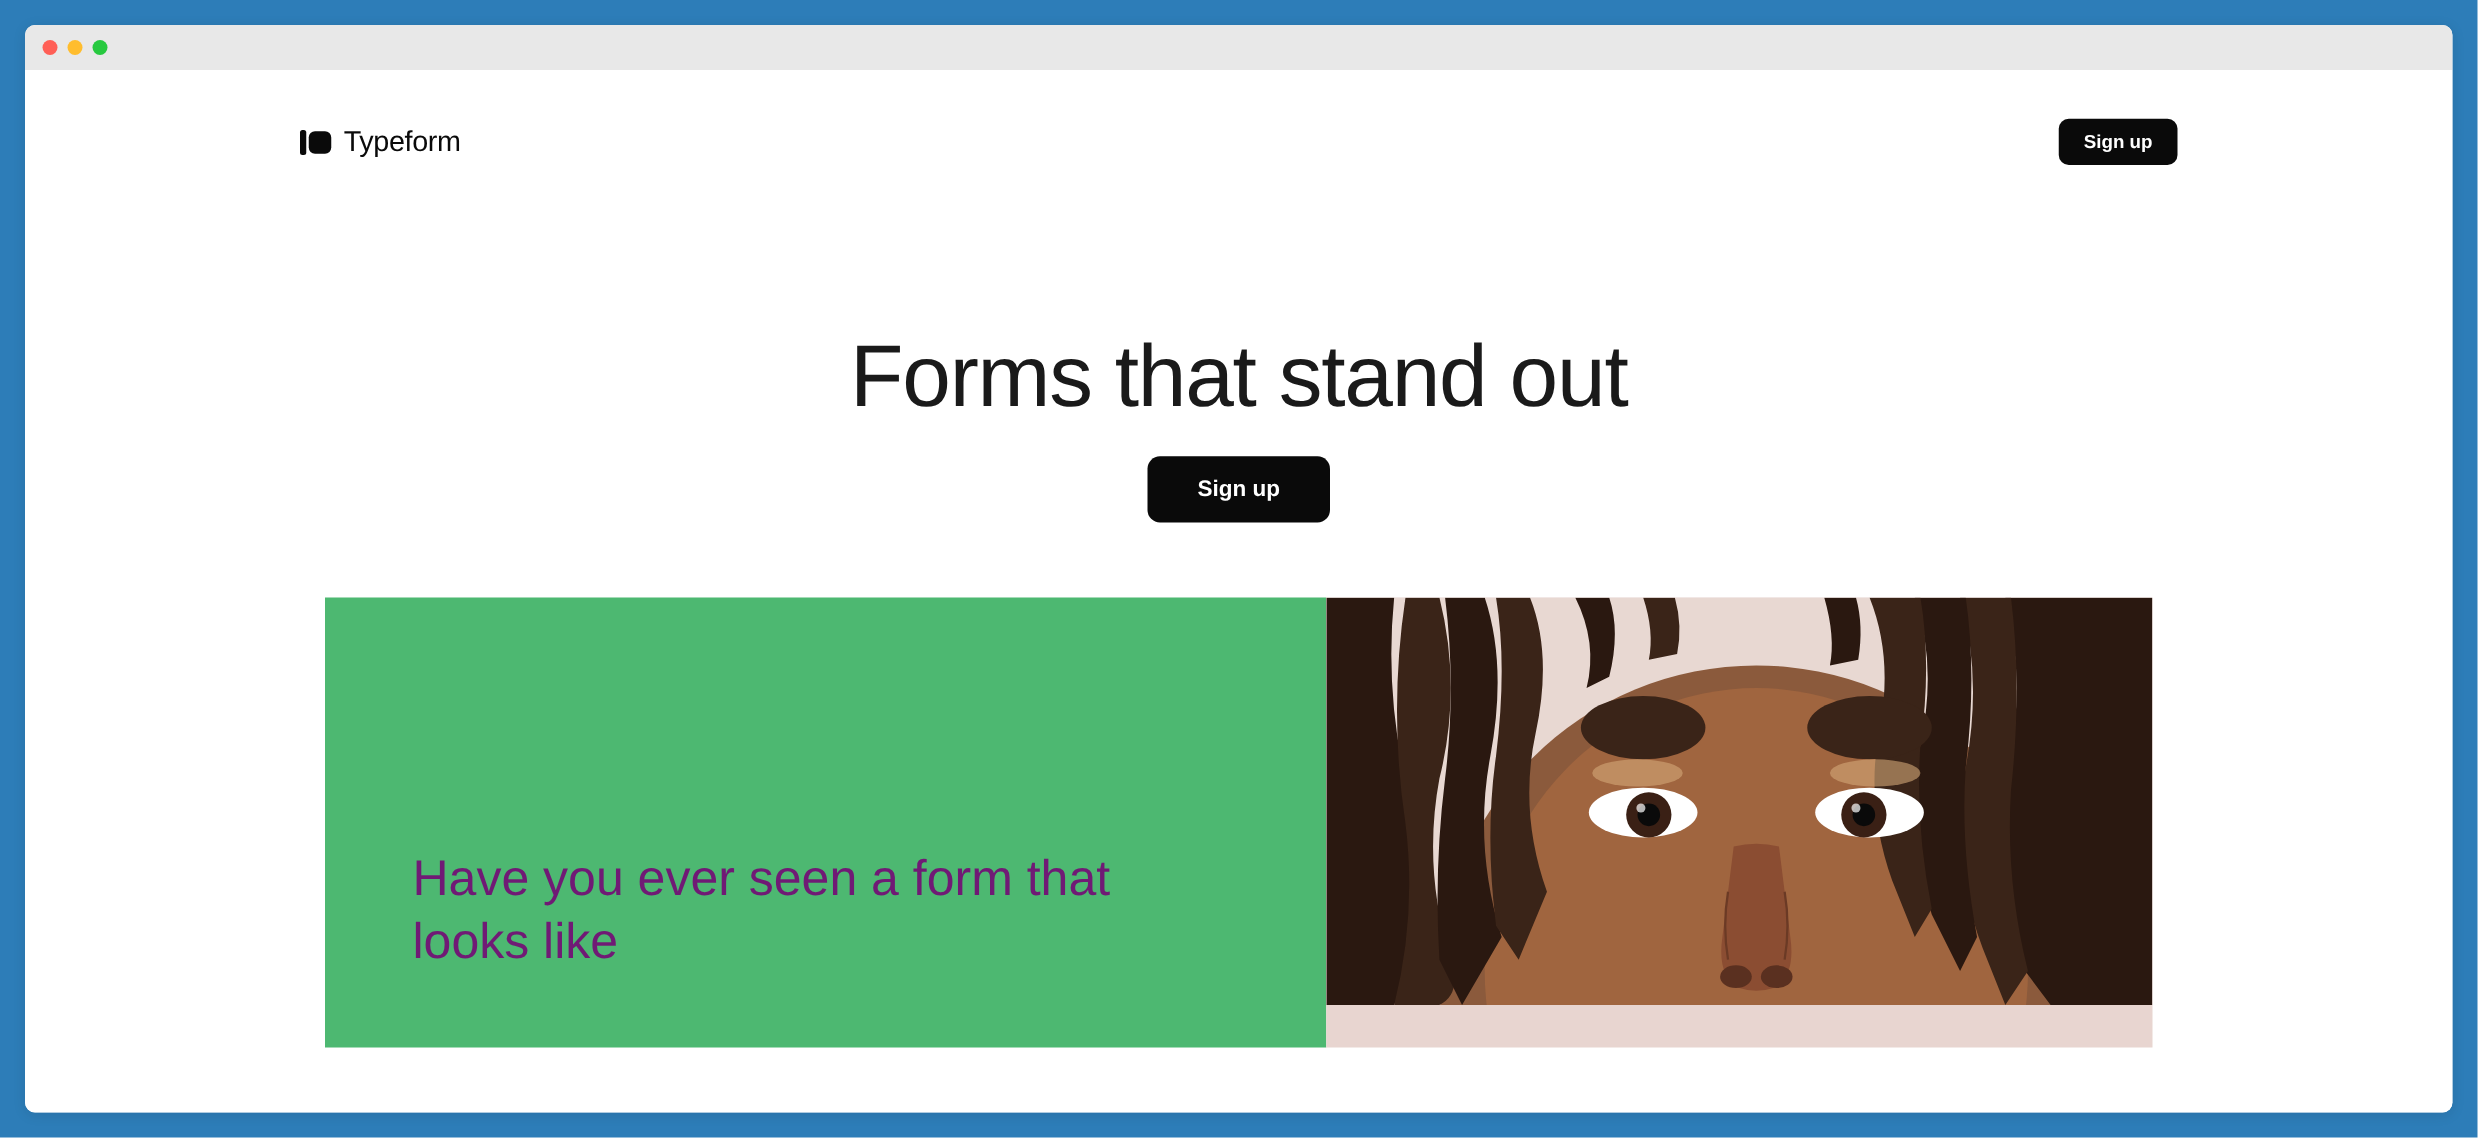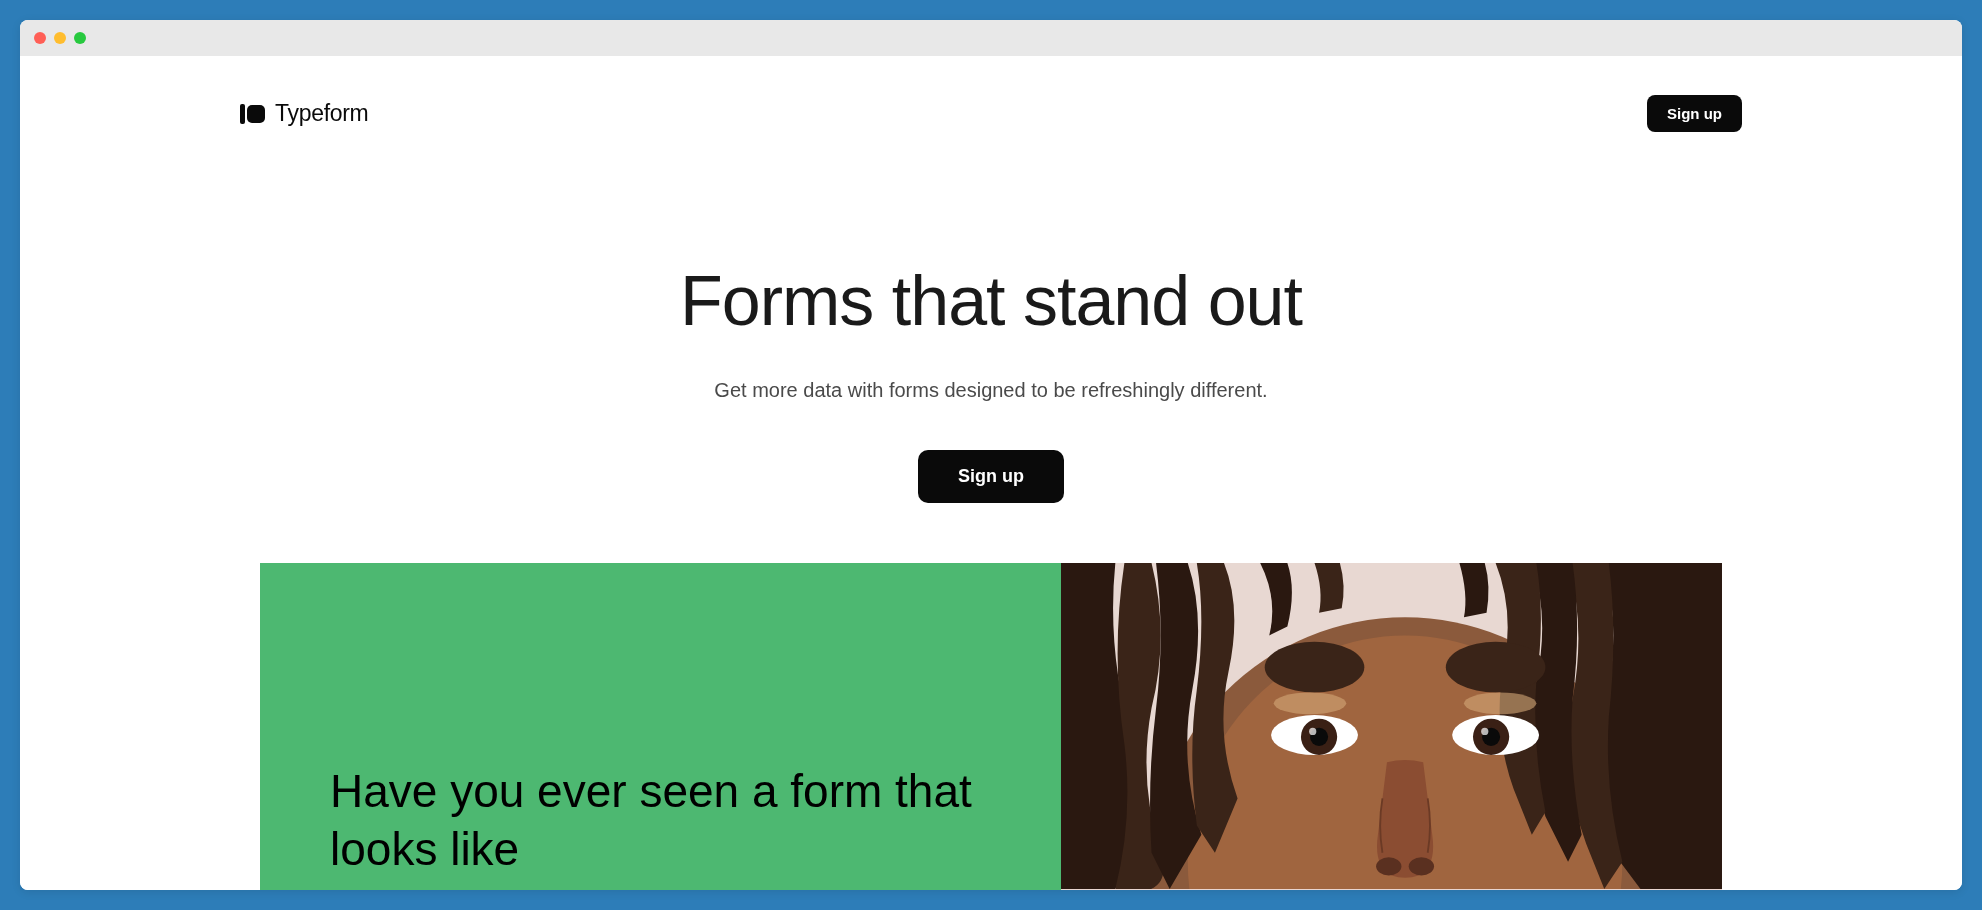--- a/index.html
+++ b/index.html
@@ -94,21 +94,21 @@
     }
     .hero {
       text-align: center;
       padding: 90px 0 60px;
     }
     .hero-title {
       font-size: 70px;
       font-weight: 400;
       color: #1a1a1a;
       letter-spacing: -1px;
-      margin-bottom: 38px;
+      margin-bottom: 24px;
     }
     .hero-subtitle {
       font-size: 20px;
       color: #4a4a4a;
       margin-bottom: 48px;
     }
     .btn-hero {
       padding: 16px 40px;
       font-size: 18px;
       border-radius: 10px;
@@ -117,22 +117,22 @@
       display: flex;
       margin: 0 240px;
       height: 360px;
     }
     .feature-left {
       background: #4db871;
       flex: 1;
       padding: 200px 70px 0;
     }
     .feature-question {
-      font-size: 46px;
-      color: #000000;
+      font-size: 40px;
+      color: #701a75;
       line-height: 1.25;
       font-weight: 400;
     }
     .feature-right {
       flex: 1;
       background: #e8d5d0;
       position: relative;
       overflow: hidden;
     }
     .face-illustration {
@@ -158,21 +158,20 @@
           <div class="logo-bar"></div>
           <div class="logo-square"></div>
         </div>
         <span class="logo-text">Typeform</span>
       </div>
       <button class="btn btn-header">Sign up</button>
     </header>
 
     <section class="hero">
       <h1 class="hero-title">Forms that stand out</h1>
-      <p class="hero-subtitle">Get more data with forms designed to be refreshingly different.</p>
       <button class="btn btn-hero">Sign up</button>
     </section>
 
     <section class="feature-split">
       <div class="feature-left">
         <h2 class="feature-question">Have you ever seen a form that looks like</h2>
       </div>
       <div class="feature-right">
         <svg class="face-illustration" viewBox="0 0 730 360" preserveAspectRatio="xMidYMid slice">
           <rect width="730" height="360" fill="#e8d8d2"></rect>

